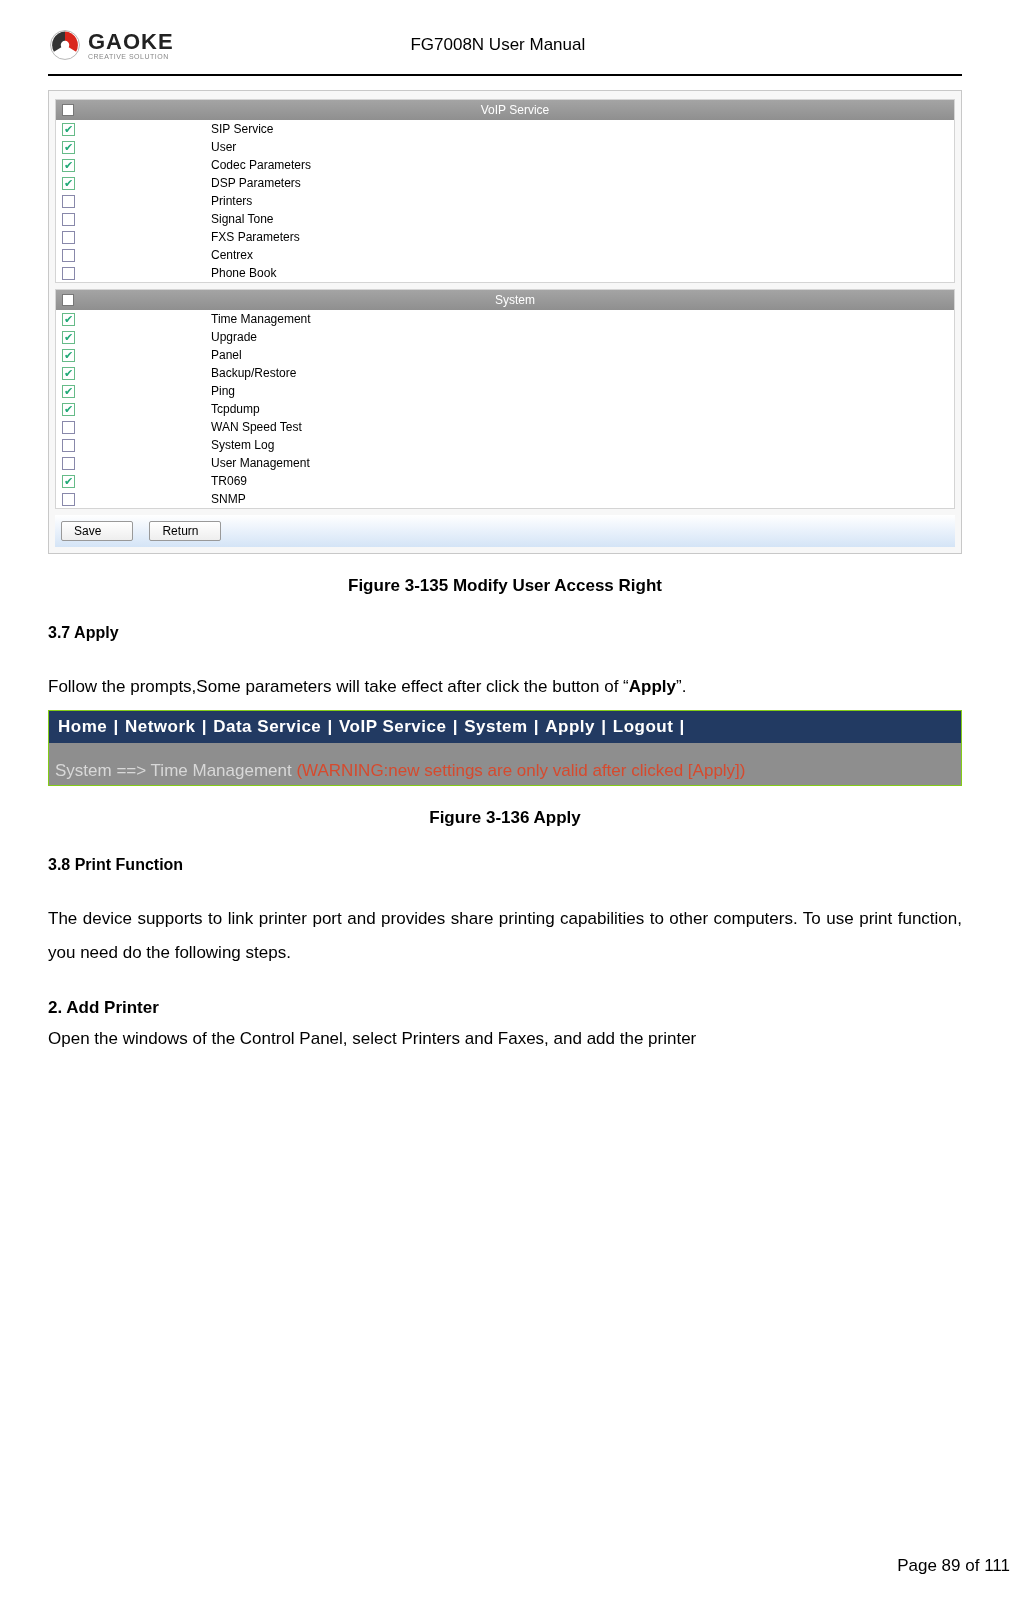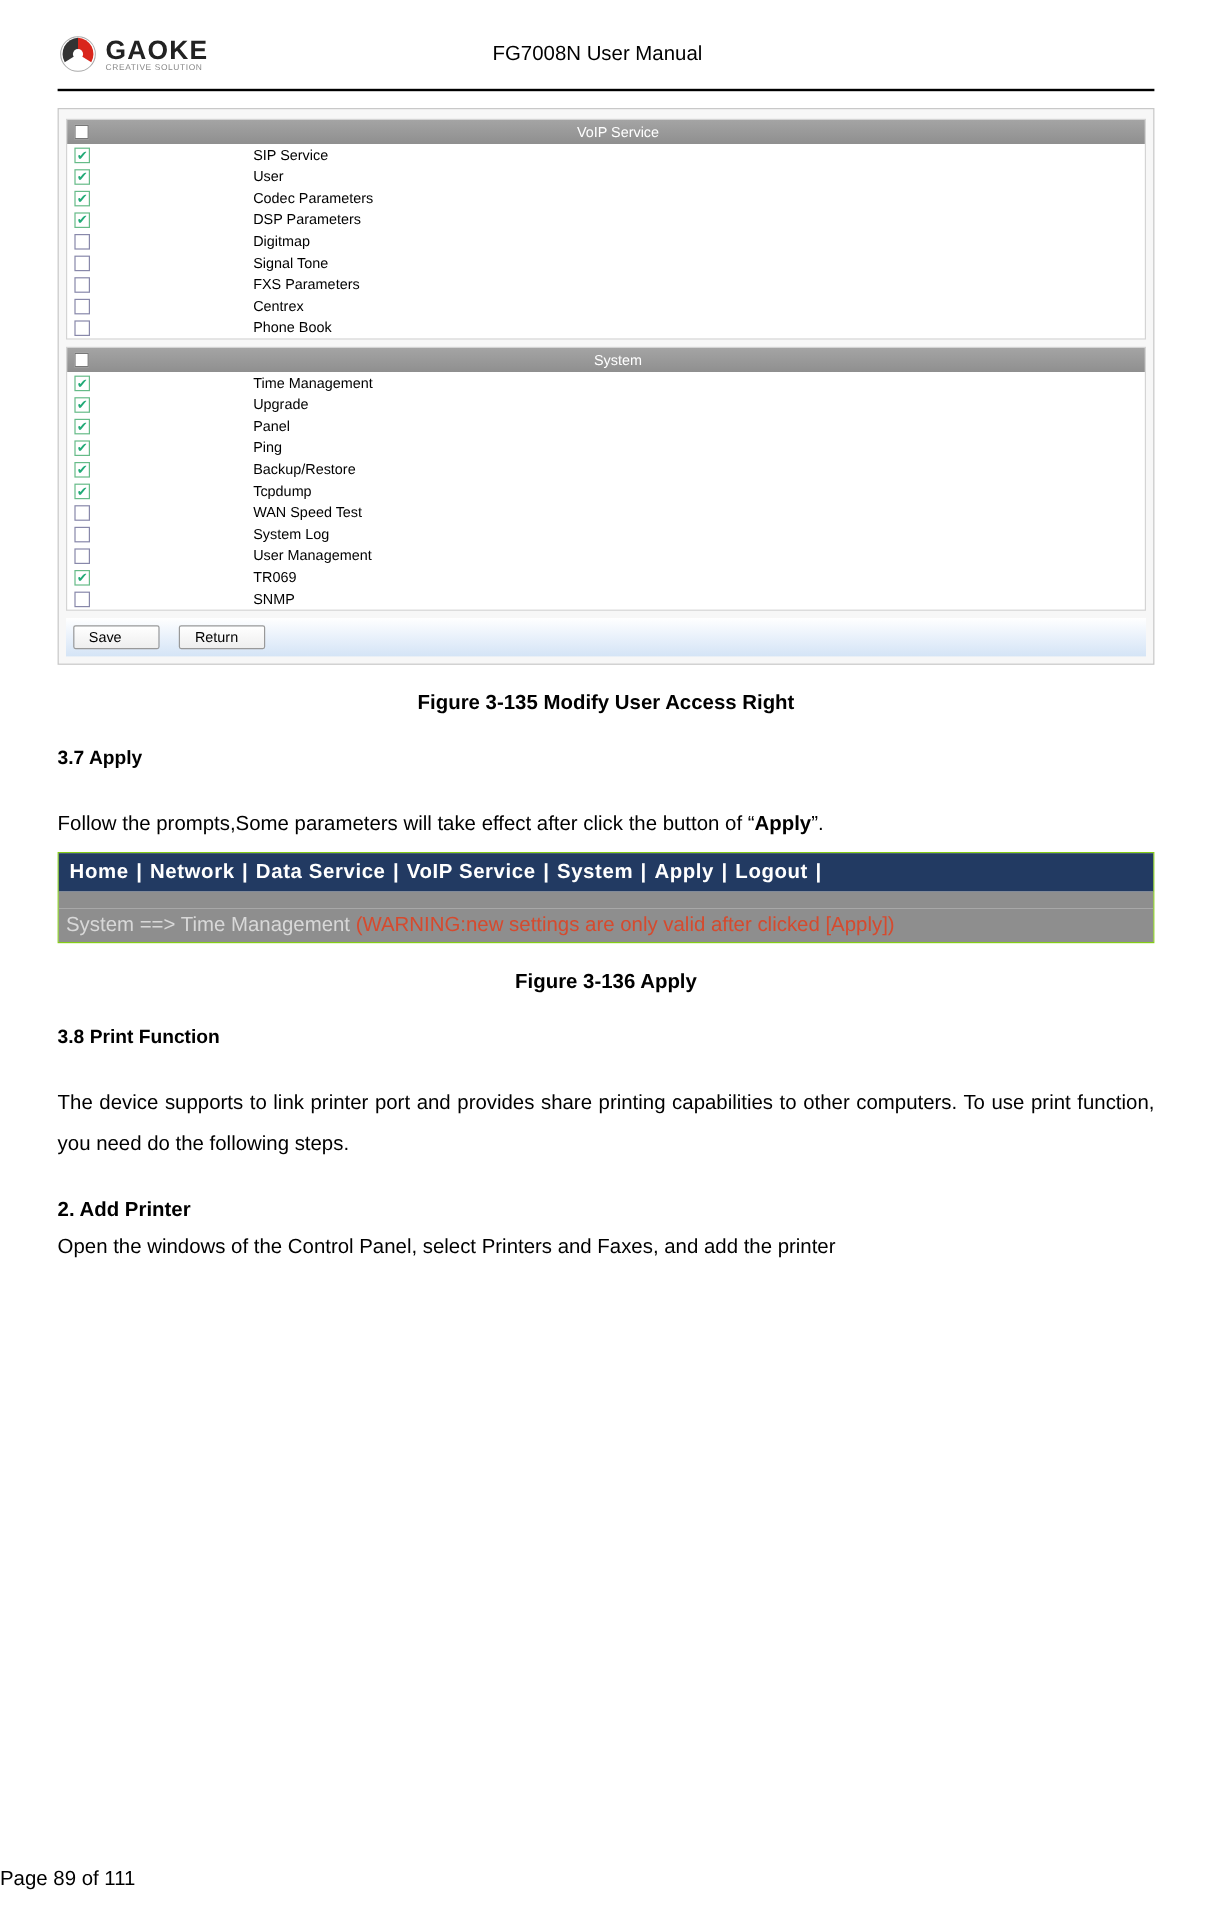--- a/index.html
+++ b/index.html
@@ -57,21 +57,21 @@
   .body-text { font-size:17px; line-height:2.0; margin: 0 0 6px 0; text-align: justify;}
   .bold { font-weight:700; }
 
   .applybar-wrap { border:1px solid #84cc16; padding:0; margin-bottom:4px; }
   .applybar { background:#223a62; color:#fff; font-family: Verdana, sans-serif; font-weight:700; font-size:17px; padding:6px 8px; letter-spacing:.5px; }
   .applybar .menu-item { padding: 0 1px; }
   .apply-spacer { height:14px; background:#8e8e8e; }
   .warnbar { background:#8e8e8e; color:#d8d8d8; font-family: Verdana, sans-serif; font-size:17px; padding:4px 6px; }
   .warnbar .warn { color:#d64a2e; }
   .step-h { font-weight:700; font-size:17px; margin: 28px 0 4px; }
-  .footer-pagenum { position:absolute; bottom:30px; left:0; right:0; text-align:left; font-size:17px; }
+  .footer-pagenum { position:absolute; bottom:30px; left:0; right:0; text-align:right; font-size:17px; }
 </style>
 </head>
 <body>
 
 <div class="page">
 
   <div class="header-row">
     <div class="logo">
       <svg class="logo-mark" viewBox="0 0 40 40">
         <circle cx="20" cy="20" r="17" fill="#fff" stroke="#aaa" stroke-width="1"></circle>
@@ -112,21 +112,21 @@
             <span>Codec Parameters</span>
           </div>
           <div class="row">
             <span class="chk checked"></span>
             <span class="spacer"></span>
             <span>DSP Parameters</span>
           </div>
           <div class="row">
             <span class="chk unchecked"></span>
             <span class="spacer"></span>
-            <span>Digitmap</span>
+            <span>Printers</span>
           </div>
           <div class="row">
             <span class="chk unchecked"></span>
             <span class="spacer"></span>
             <span>Signal Tone</span>
           </div>
           <div class="row">
             <span class="chk unchecked"></span>
             <span class="spacer"></span>
             <span>FXS Parameters</span>
@@ -161,26 +161,26 @@
             <span>Upgrade</span>
           </div>
           <div class="row">
             <span class="chk checked"></span>
             <span class="spacer"></span>
             <span>Panel</span>
           </div>
           <div class="row">
             <span class="chk checked"></span>
             <span class="spacer"></span>
+            <span>Backup/Restore</span>
+          </div>
+          <div class="row">
+            <span class="chk checked"></span>
+            <span class="spacer"></span>
             <span>Ping</span>
-          </div>
-          <div class="row">
-            <span class="chk checked"></span>
-            <span class="spacer"></span>
-            <span>Backup/Restore</span>
           </div>
           <div class="row">
             <span class="chk checked"></span>
             <span class="spacer"></span>
             <span>Tcpdump</span>
           </div>
           <div class="row">
             <span class="chk unchecked"></span>
             <span class="spacer"></span>
             <span>WAN Speed Test</span>

